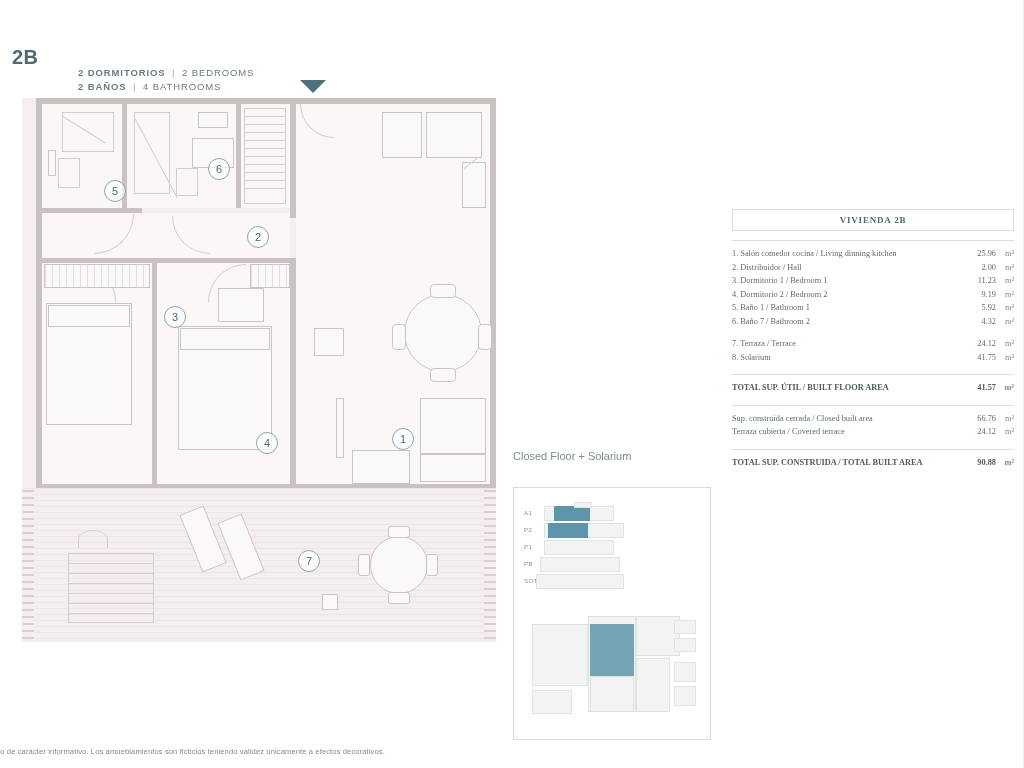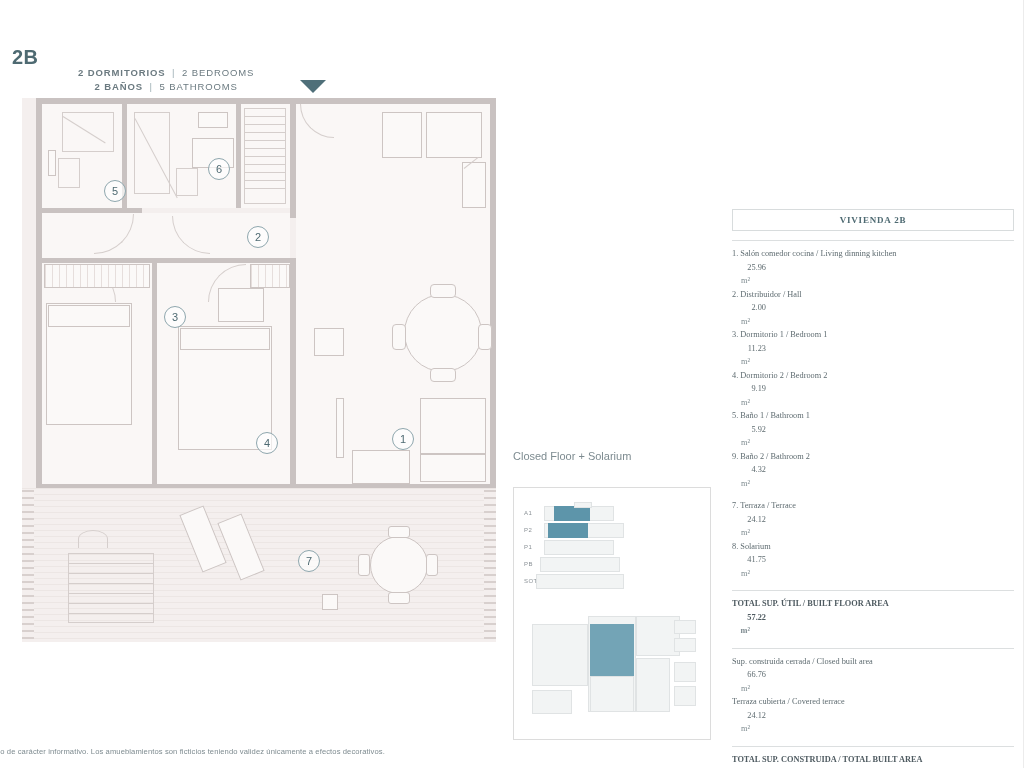--- a/index.html
+++ b/index.html
@@ -14,21 +14,21 @@
   }
 
   
   #header { position:absolute; left:0; top:24px; width:520px; height:60px; }
   #unit-code {
     position:absolute; left:12px; top:22px;
     font-size:20px; font-weight:bold; color:#4e6a72;
     letter-spacing:0.5px;
   }
   #unit-spec { position:absolute; left:78px; top:42px; font-size:9.5px; letter-spacing:0.9px; color:#6b7a80; }
-  #unit-spec .ln { display:block; line-height:14px;text-align:center; }
+  #unit-spec .ln { display:block; line-height:14px; }
   #unit-spec b { font-weight:bold; }
   #unit-spec .sep { color:#9fb0b5; padding:0 3px; }
 
   
   #plan {
     position:absolute; left:22px; top:98px; width:474px; height:544px;
     background:#f4efee;
     border:0;
   }
   #plan-inner { position:absolute; inset:0; }
@@ -93,21 +93,21 @@
     position:absolute; left:732px; top:209px; width:282px;
     font-size:8.3px; color:#5e6b70;font-family:Liberation Serif, serif;
   }
   #table-head {
     height:22px; border:1px solid #d8dcdd; display:flex; align-items:center; justify-content:center;
     font-size:9px; font-weight:bold; letter-spacing:0.8px; color:#4e6a72;
   }
   .tbl-section { margin-top:9px; }
   .tbl-title { font-size:8.2px; font-weight:bold; letter-spacing:0.5px; color:#55636a; padding-bottom:4px; }
   .rule { height:1px; background:#dcdfe0; margin:5px 0 6px 0; }
-  .row { display:flex; align-items:baseline; line-height:13.5px;flex-direction:column; }
+  .row { display:flex; align-items:baseline; line-height:13.5px; }
   .row .nm { flex:1 1 auto; white-space:nowrap; overflow:hidden; }
   .row .vl { width:34px; text-align:right; }
   .row .un { width:18px; text-align:right; color:#7e8b90; }
   .row.total { font-weight:bold; color:#4e5a60; }
   .gap { height:9px; }
 
   
   #footer {
     position:absolute; left:0; bottom:12px; width:520px;
     font-size:7.6px; color:#7e8b90; letter-spacing:0.1px;
@@ -124,21 +124,21 @@
   <div id="unit-code">2B</div>
   <div id="unit-spec">
     <span class="ln">
       <b>2 DORMITORIOS</b>
       <span class="sep">|</span>
       <span>2 BEDROOMS</span>
     </span>
     <span class="ln">
       <b>2 BAÑOS</b>
       <span class="sep">|</span>
-      <span>5 BATHROOMS</span>
+      <span>4 BATHROOMS</span>
     </span>
   </div>
 </div>
 
 <div id="entry-marker"></div>
 
 <div id="plan">
   <div id="plan-inner">
 
     <div class="wall" style="left:14px; top:0px; width:460px; height:6px;"></div>
@@ -312,21 +312,21 @@
       <span class="nm">4. Dormitorio 2 / Bedroom 2</span>
       <span class="vl">9.19</span>
       <span class="un">m²</span>
     </div>
     <div class="row">
       <span class="nm">5. Baño 1 / Bathroom 1</span>
       <span class="vl">5.92</span>
       <span class="un">m²</span>
     </div>
     <div class="row">
-      <span class="nm">9. Baño 2 / Bathroom 2</span>
+      <span class="nm">6. Baño 7 / Bathroom 2</span>
       <span class="vl">4.32</span>
       <span class="un">m²</span>
     </div>
 
     <div class="gap"></div>
 
     <div class="row">
       <span class="nm">7. Terraza / Terrace</span>
       <span class="vl">24.12</span>
       <span class="un">m²</span>
@@ -334,21 +334,21 @@
     <div class="row">
       <span class="nm">8. Solarium</span>
       <span class="vl">41.75</span>
       <span class="un">m²</span>
     </div>
 
     <div class="rule" style="margin-top:10px;"></div>
 
     <div class="row total">
       <span class="nm">TOTAL SUP. ÚTIL / BUILT FLOOR AREA</span>
-      <span class="vl">57.22</span>
+      <span class="vl">41.57</span>
       <span class="un">m²</span>
     </div>
   </div>
 
   <div class="tbl-section">
     <div class="rule" style="margin-top:10px;"></div>
 
     <div class="row">
       <span class="nm">Sup. construida cerrada / Closed built area</span>
       <span class="vl">66.76</span>

